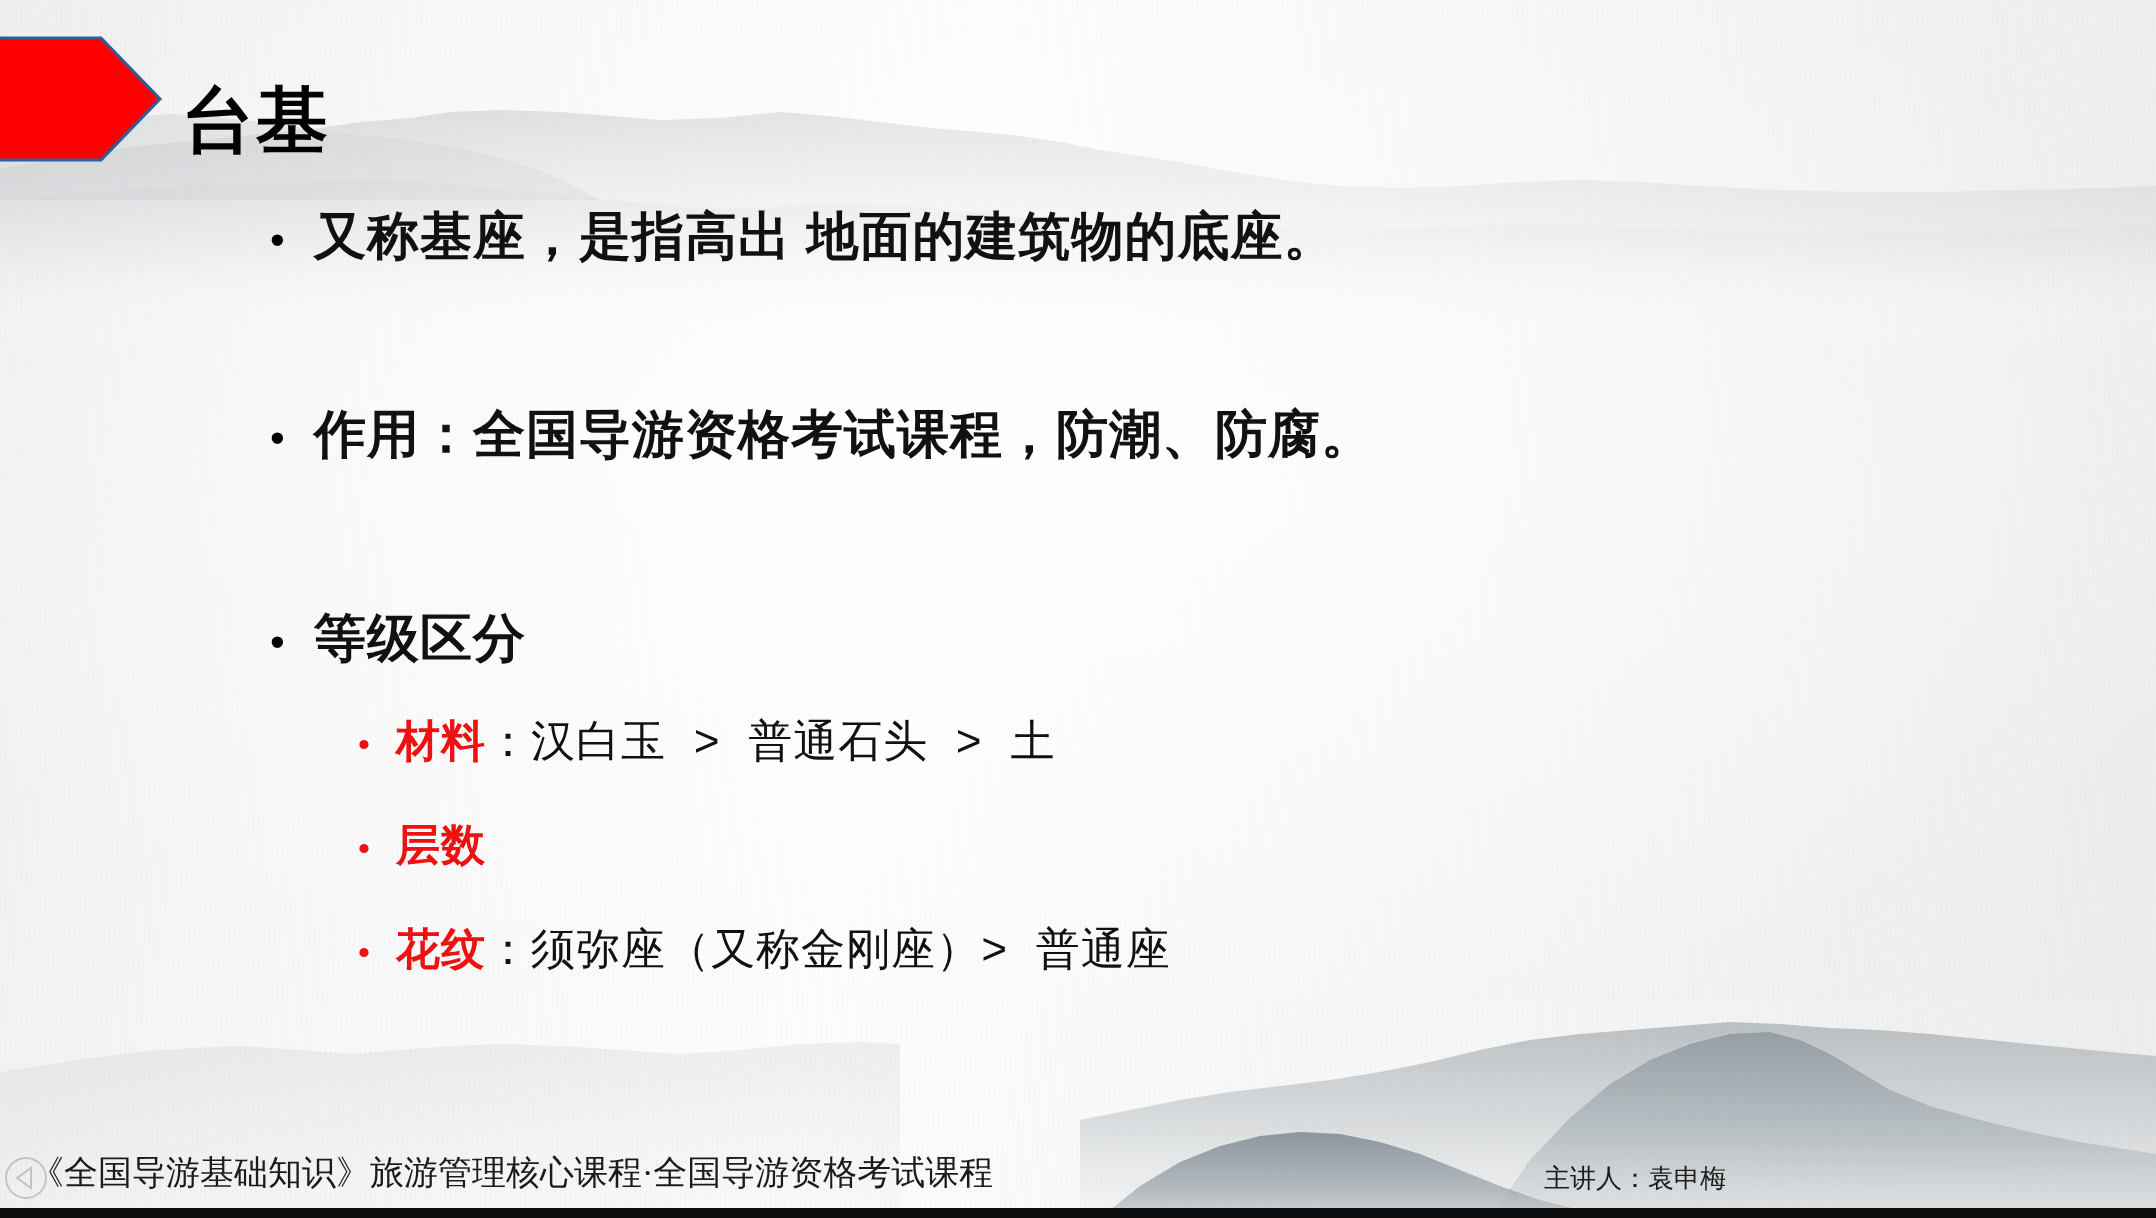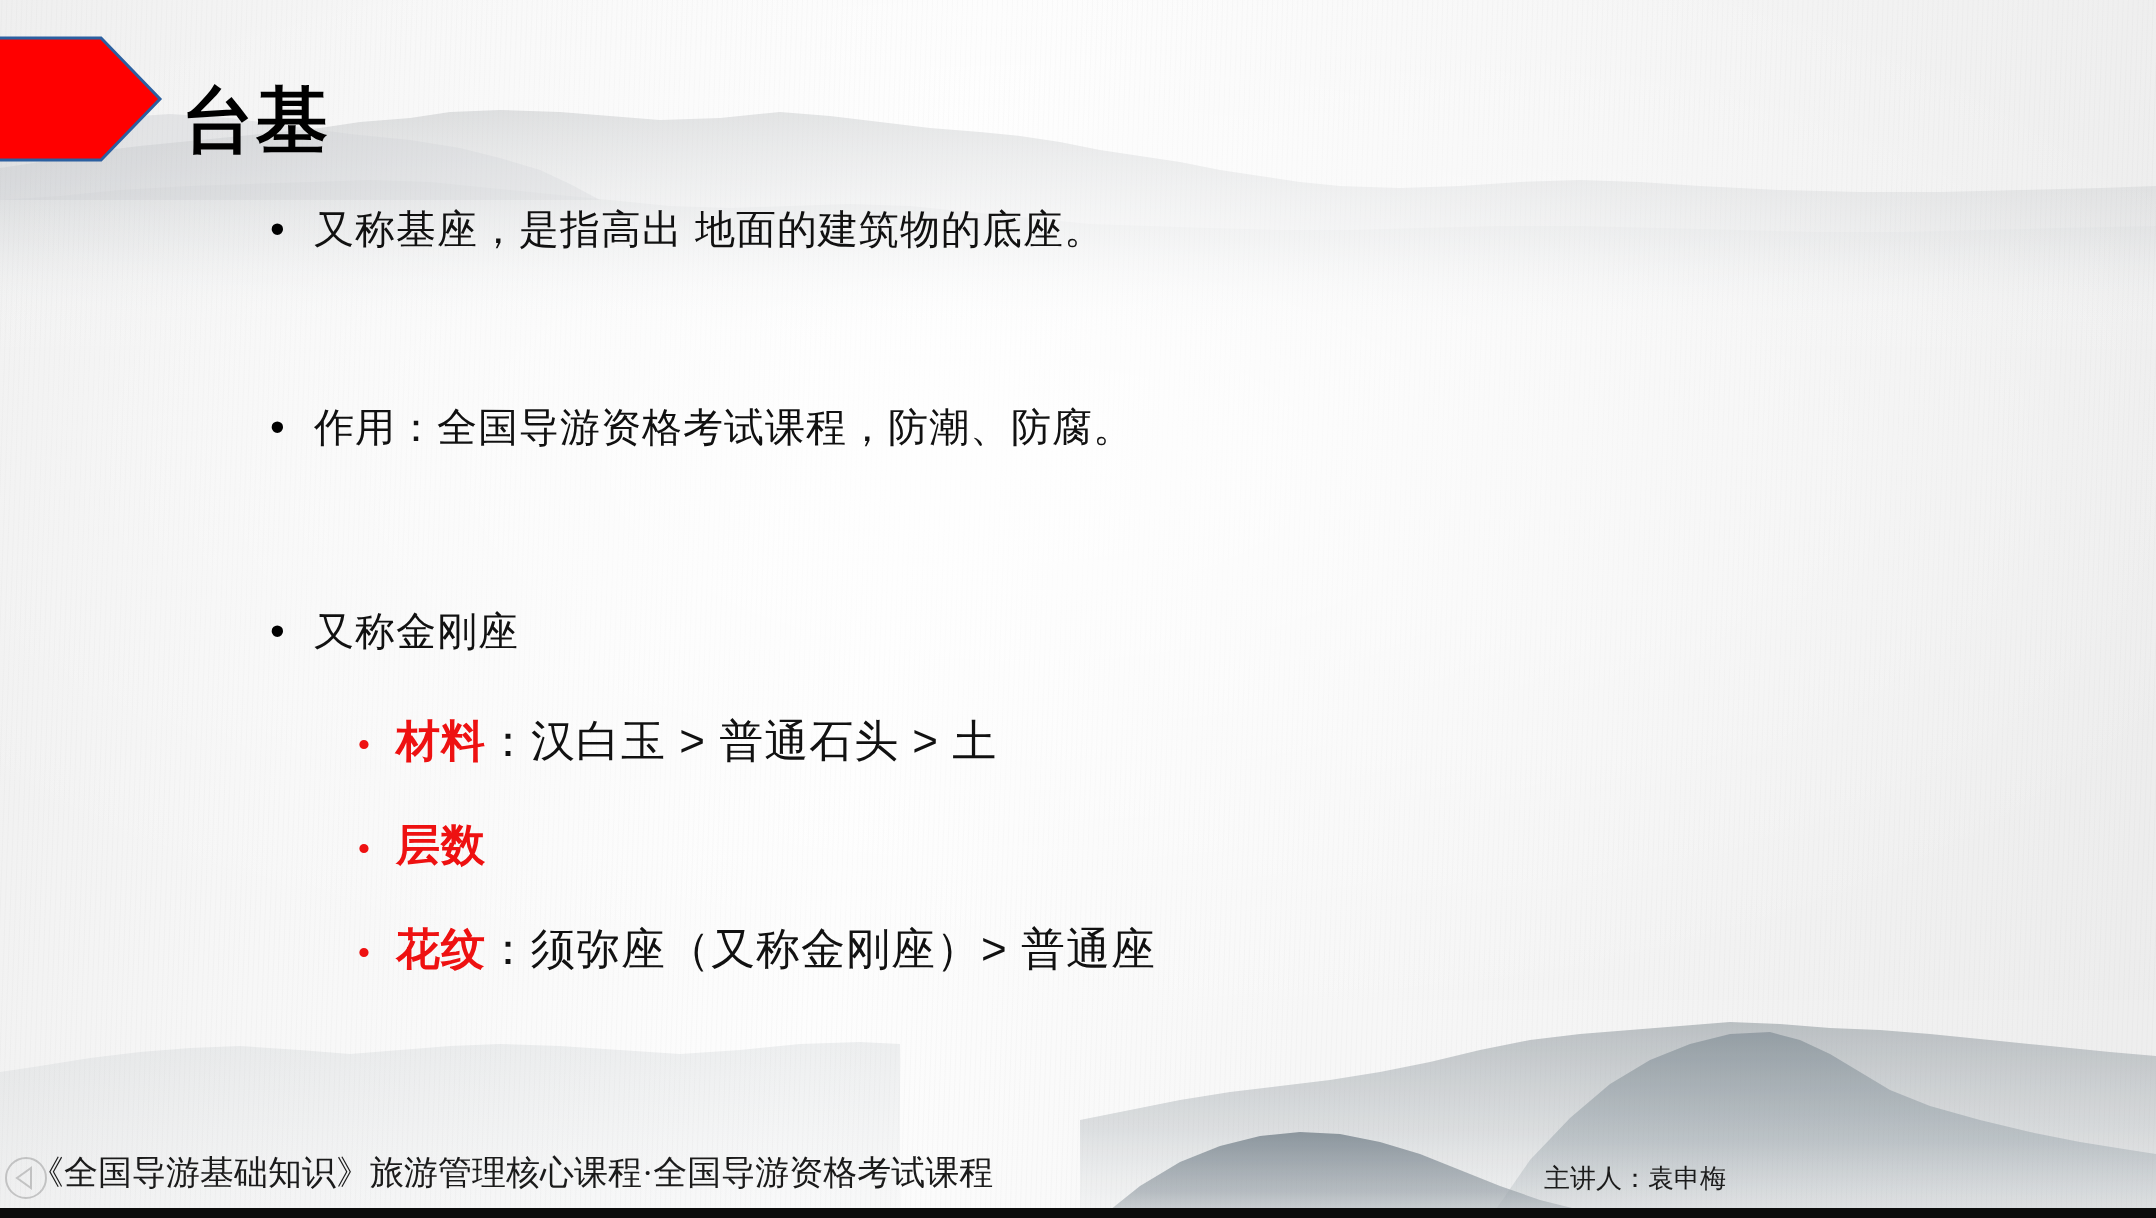--- a/index.html
+++ b/index.html
@@ -86,24 +86,25 @@
   }
   .bullet-dot {
     width: 44px;
     flex: 0 0 44px;
     font-size: 42px;
     color: #000;
     line-height: 1;
     text-align: left;
   }
   .bullet-text {
-    font-size: 40px;
+    font-size: 52px;
     color: #111111;
     line-height: 1.18;
     letter-spacing: 1px;
+    font-weight: bold;
   }
 
   .l1-0 { left: 270px; top: 50px; }
   .l1-1 { left: 270px; top: 248px; }
   .l1-2 { left: 270px; top: 452px; }
 
   
   .sub-row {
     position: absolute;
     display: flex;
@@ -126,20 +127,21 @@
     color: #ee1111;
     font-size: 44px;
     font-weight: 600;
     letter-spacing: 1px;
     margin-left: 8px;
   }
   .sub-val {
     color: #111111;
     font-size: 44px;
     letter-spacing: 1px;
+    font-family: Liberation Mono, monospace;
   }
 
   
   .footer-bar {
     position: absolute;
     left: 0;
     bottom: 0;
     width: 1760px;
     height: 92px;
   }
@@ -275,21 +277,21 @@
       <span class="bullet-text">又称基座，是指高出 地面的建筑物的底座。</span>
     </div>
 
     <div class="bullet-row l1-1">
       <span class="bullet-dot">•</span>
       <span class="bullet-text">作用：全国导游资格考试课程，防潮、防腐。</span>
     </div>
 
     <div class="bullet-row l1-2">
       <span class="bullet-dot">•</span>
-      <span class="bullet-text">又称金刚座</span>
+      <span class="bullet-text">等级区分</span>
     </div>
 
     <div class="sub-row sub-0">
       <span class="sub-dot">•</span>
       <span class="sub-key">材料</span>
       <span class="sub-val">：汉白玉 &gt; 普通石头 &gt; 土</span>
     </div>
 
     <div class="sub-row sub-1">
       <span class="sub-dot">•</span>

